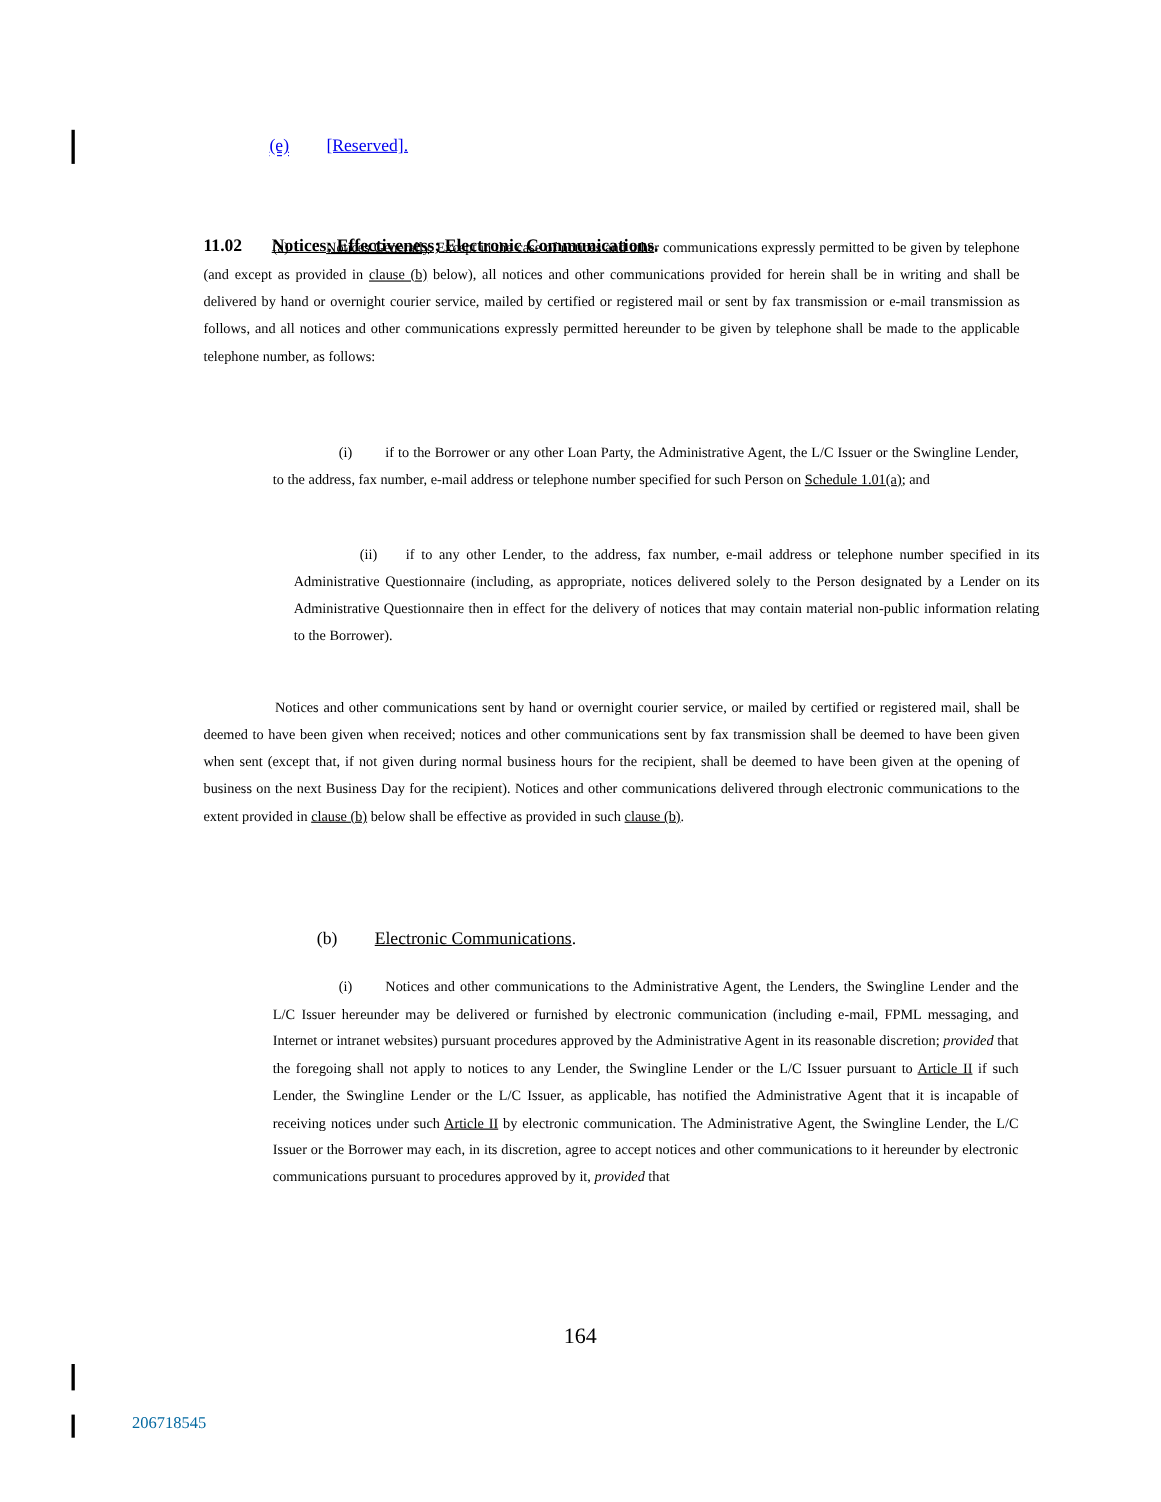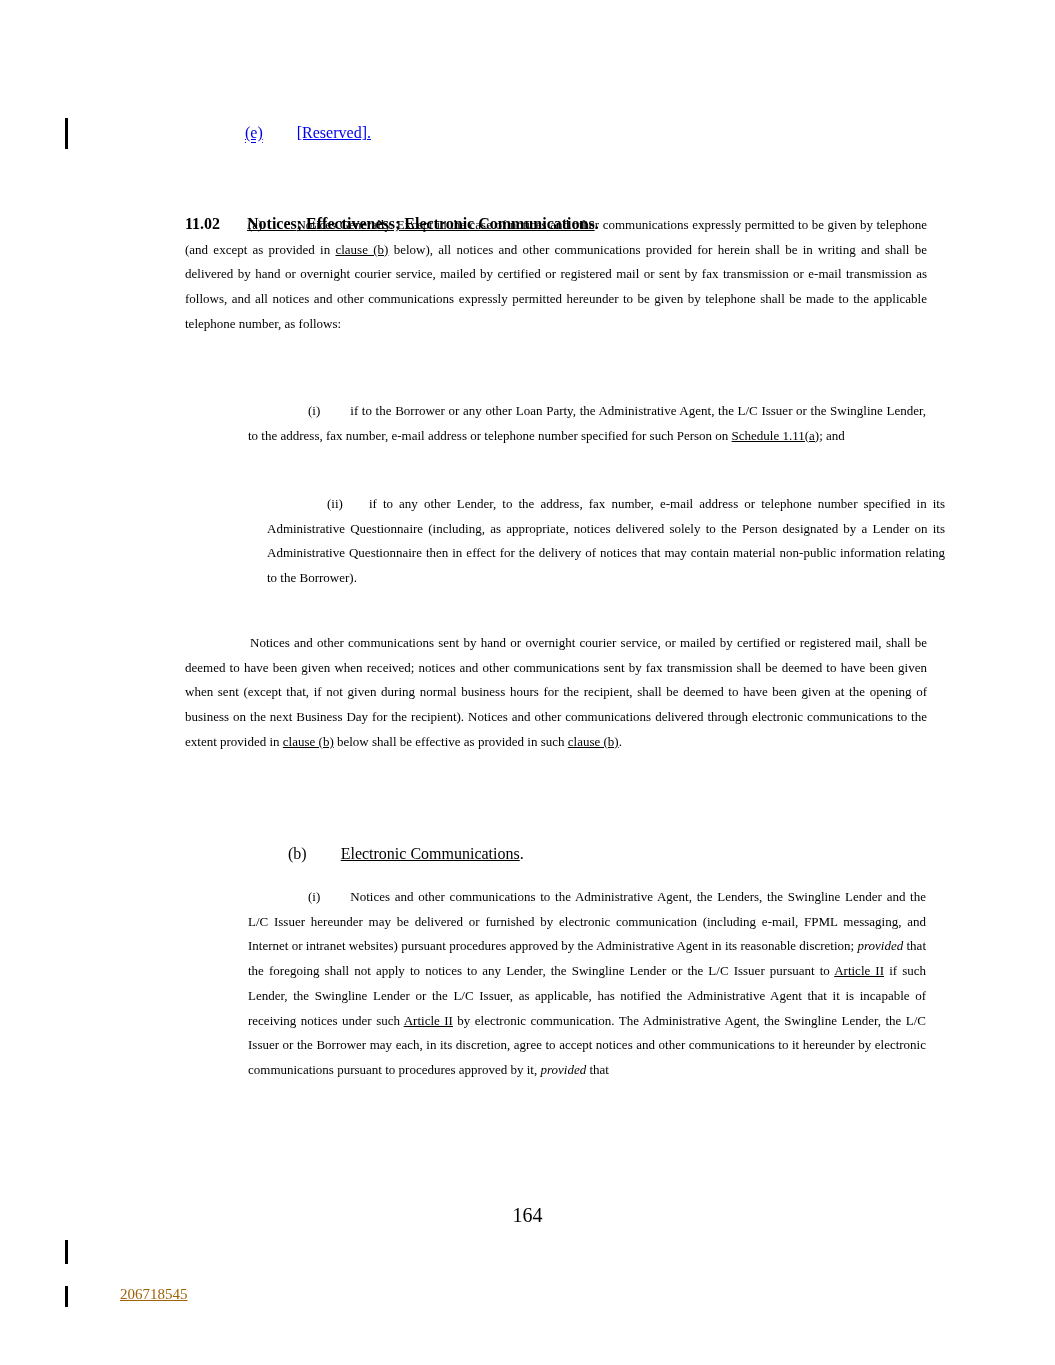--- a/index.html
+++ b/index.html
@@ -54,22 +54,21 @@
     left: 0;
     top: 1204px;
     width: 1055px;
     text-align: center;
     font-size: 20px;
   }
   #doc-id {
     left: 120px;
     top: 1286px;
     font-size: 15px;
-    text-decoration: underline;
-    color: #a16207;
+    color: #0369a1;
   }
 </style>
 </head>
 <body>
 
 <div id="page">
 
   <div class="change-bar" style="left:65px; top:118px; height:31px;"></div>
   <div class="change-bar" style="left:65px; top:1240px; height:24px;"></div>
   <div class="change-bar" style="left:65px; top:1286px; height:21px;"></div>
@@ -80,21 +79,21 @@
 
   <div class="abs single-line" style="left:185px; top:166px;margin-top:46px;">
     <span class="heading-num">11.02</span><span class="b u">Notices; Effectiveness; Electronic Communications</span><span class="b">.</span>
   </div>
 
   <div class="abs body-text indent-63" style="left:185px; top:213px; width:742px;">
     <span>(a)</span><span class="tab tab-34"></span><span><span class="u">Notices Generally</span><span>. Except in the case of notices and other communications expressly permitted to be given by telephone (and except as provided in </span><span class="u">clause (b)</span><span> below), all notices and other communications provided for herein shall be in writing and shall be delivered by hand or overnight courier service, mailed by certified or registered mail or sent by fax transmission or e-mail transmission as follows, and all notices and other communications expressly permitted hereunder to be given by telephone shall be made to the applicable telephone number, as follows:</span></span>
   </div>
 
   <div class="abs body-text indent-60" style="left:248px; top:399px; width:678px;">
-    <span>(i)</span><span class="tab tab-30"></span><span><span>if to the Borrower or any other Loan Party, the Administrative Agent, the L/C Issuer or the Swingline Lender, to the address, fax number, e-mail address or telephone number specified for such Person on </span><span class="u">Schedule 1.11(a)</span><span>; and</span></span>
+    <span>(i)</span><span class="tab tab-30"></span><span><span>if to the Borrower or any other Loan Party, the Administrative Agent, the L/C Issuer or the Swingline Lender, to the address, fax number, e-mail address or telephone number specified for such Person on </span><span class="u">Schedule 1.01(a)</span><span>; and</span></span>
   </div>
 
   <div class="abs body-text indent-60" style="left:248px; top:492px; width:678px;margin-left:19px;">
     <span>(ii)</span><span class="tab tab-26"></span><span><span>if to any other Lender, to the address, fax number, e-mail address or telephone number specified in its Administrative Questionnaire (including, as appropriate, notices delivered solely to the Person designated by a Lender on its Administrative Questionnaire then in effect for the delivery of notices that may contain material non-public information relating to the Borrower).</span></span>
   </div>
 
   <div class="abs body-text indent-65" style="left:185px; top:631px; width:742px;">
     <span><span>Notices and other communications sent by hand or overnight courier service, or mailed by certified or registered mail, shall be deemed to have been given when received; notices and other communications sent by fax transmission shall be deemed to have been given when sent (except that, if not given during normal business hours for the recipient, shall be deemed to have been given at the opening of business on the next Business Day for the recipient). Notices and other communications delivered through electronic communications to the extent provided in </span><span class="u">clause (b)</span><span> below shall be effective as provided in such </span><span class="u">clause (b)</span><span>.</span></span>
   </div>
 

